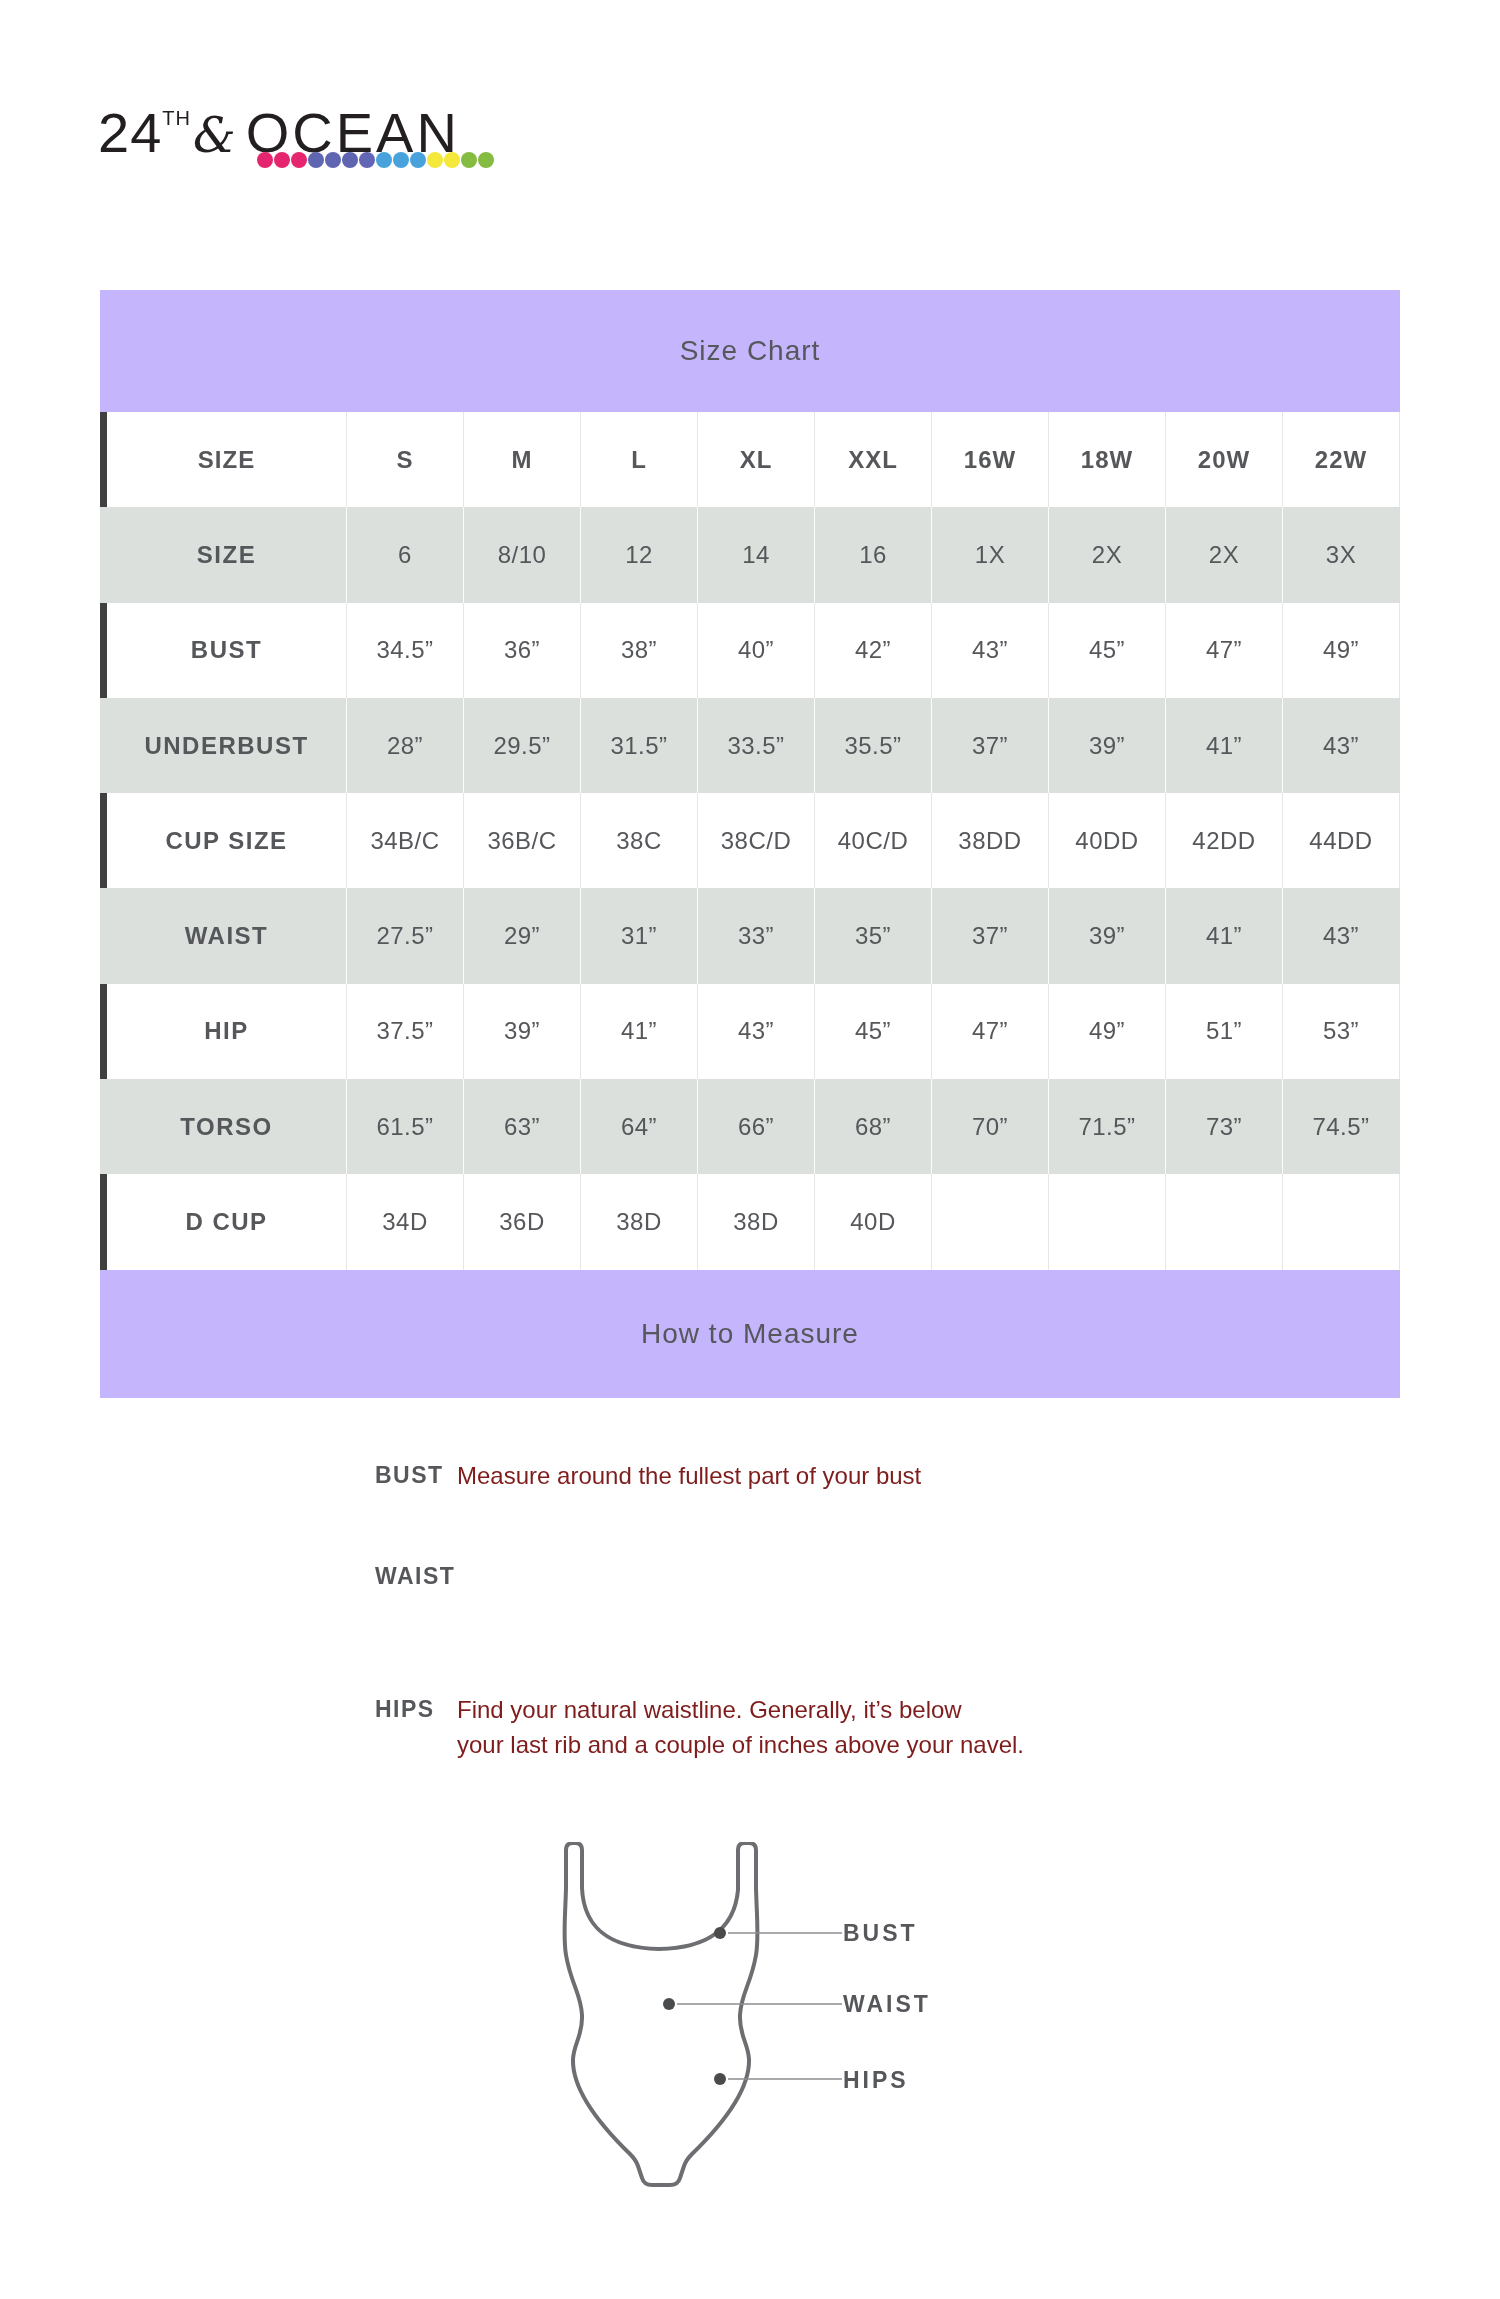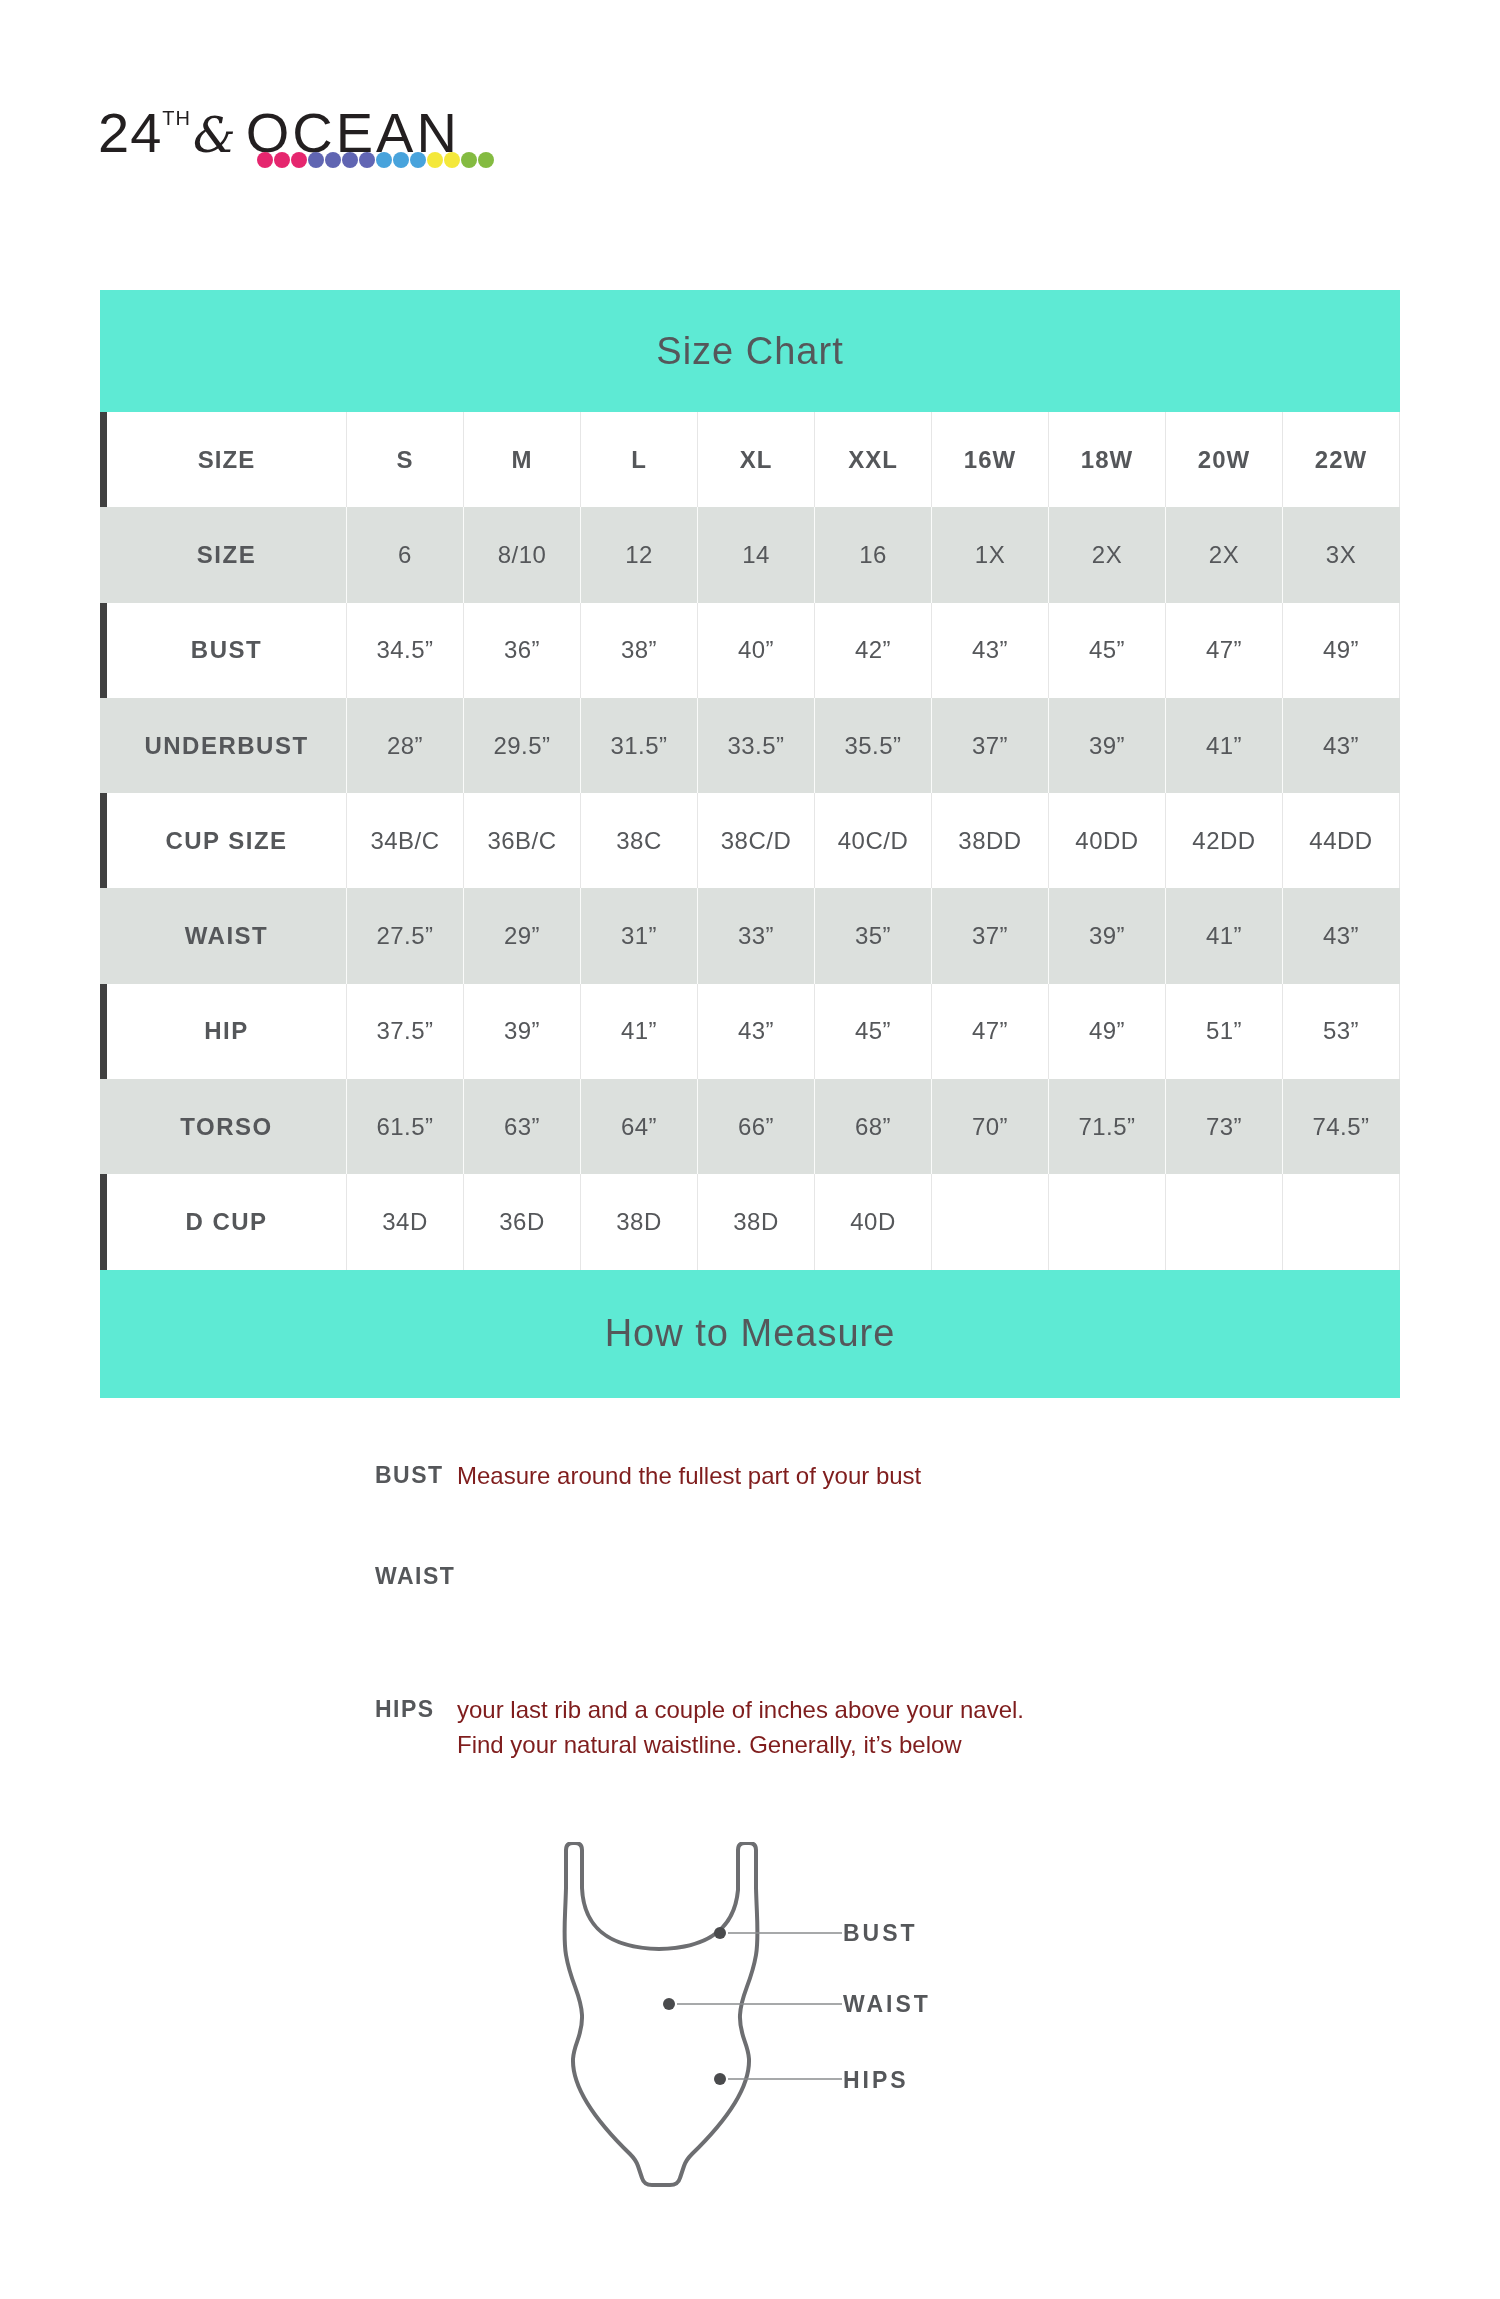--- a/index.html
+++ b/index.html
@@ -14,22 +14,22 @@
   .logo .num  { font-size:56px; letter-spacing:1px; }
   .logo .ord  { font-size:20px; position:relative; top:-27px; letter-spacing:1px; }
   .logo .amp  { font-family:"DejaVu Serif", serif; font-style:italic; font-size:48px; margin:0 4px 0 2px; }
   .logo .word { font-size:56px; letter-spacing:3px; margin-left:6px; }
   .logo-dots { position:absolute; left:257px; top:152px; display:flex; gap:1px; }
   .logo-dots .dot { width:16px; height:16px; border-radius:50%; flex:0 0 auto; }
 
   
   .size-table { position:absolute; left:100px; top:290px; width:1300px; }
   .band {
-    background:#5eead4; display:flex; align-items:center; justify-content:center;
-    font-size:38px; color:#55575a; letter-spacing:1px;
+    background:#c4b5fd; display:flex; align-items:center; justify-content:center;
+    font-size:28px; color:#55575a; letter-spacing:1px;
   }
   .band.title { height:122px; }
   .band.howto { height:128px; }
   .trow { display:flex; height:95.3px; background:#ffffff; }
   .trow.shaded { background:#dce0dd; }
   .tcell {
     flex:1 1 0; display:flex; align-items:center; justify-content:center;
     font-size:24px; letter-spacing:0.5px; color:#55575a;
     border-right:1px solid #e6e6e6;
   }
@@ -207,22 +207,22 @@
       <div class="measure-text">
         <div class="measure-line">Measure around the fullest part of your bust</div>
       </div>
     </div>
     <div class="measure-item">
       <div class="measure-label">WAIST</div>
     </div>
     <div class="measure-item">
       <div class="measure-label">HIPS</div>
       <div class="measure-text">
+        <div class="measure-line">Find your natural waistline. Generally, it’s below</div>
         <div class="measure-line">your last rib and a couple of inches above your navel.</div>
-        <div class="measure-line">Find your natural waistline. Generally, it’s below</div>
       </div>
     </div>
   </div>
 
 <div class="diagram">
   <svg width="290" height="350" viewBox="0 0 290 350">
     <path d="M 4 8 Q 4 1 11 1 L 13 1 Q 20 1 20 8 L 20 46
              C 22 92 55 106 97 107
              C 139 106 172 92 176 48
              L 176 8 Q 176 1 183 1 L 187 1 Q 194 1 194 8 L 194 46

